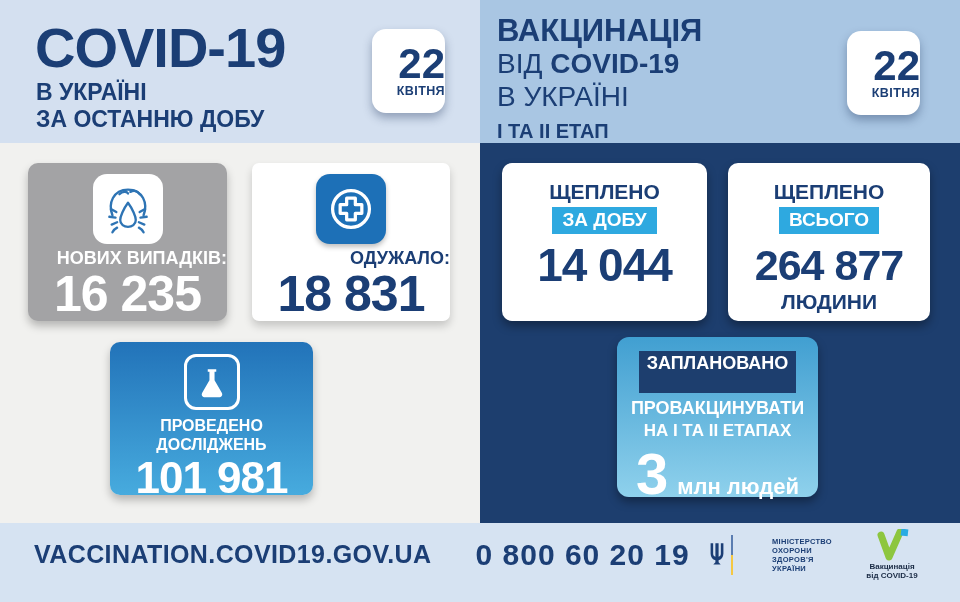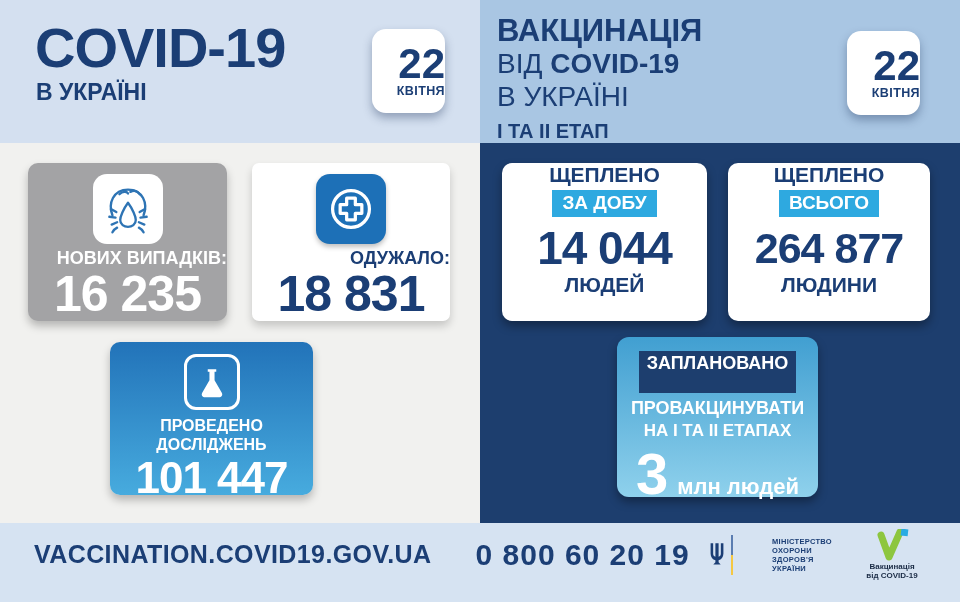--- a/index.html
+++ b/index.html
@@ -48,21 +48,21 @@
   .stat-num   { font-size:50px; font-weight:bold; line-height:52px; letter-spacing:-1px; }
   .stat-num-md{ font-size:44px; font-weight:bold; line-height:48px; letter-spacing:-1px; }
   
   .card-vax1 { left:22px;  top:20px; width:205px; height:158px; background:#fff;
                box-shadow:0 5px 10px rgba(0,0,0,.35); }
   .card-vax2 { left:248px; top:20px; width:202px; height:158px; background:#fff;
                box-shadow:0 5px 10px rgba(0,0,0,.35); }
   .card-plan { left:137px; top:194px; width:201px; height:160px; color:#fff; border-radius:12px;
                background:linear-gradient(180deg,#419fd1 0%,#8fd1ec 100%);
                box-shadow:0 5px 10px rgba(0,0,0,.35); }
-  .vax-label { font-size:21px; font-weight:bold; line-height:24px; }
+  .vax-label { font-size:21px; font-weight:bold; margin-top:17px; line-height:24px; }
   .badge-blue { display:inline-block; background:#2ea9e0; color:#fff; font-size:19px; font-weight:bold;
                padding:2px 10px 3px 10px; margin-top:3px; line-height:22px; }
   .vax-num  { font-size:46px; font-weight:bold; line-height:50px; letter-spacing:-1px; margin-top:6px; }
   .vax-num-sm { font-size:43px; font-weight:bold; line-height:50px; letter-spacing:-1px; margin-top:6px; }
   .vax-unit { font-size:21px; font-weight:bold; line-height:24px; }
   .badge-navy { display:inline-block; background:#1d3e6e; color:#fff; font-size:18px; font-weight:bold;
                padding:2px 8px 19px 8px; margin-top:14px; line-height:21px; }
   .plan-line1 { font-size:18px; font-weight:bold; line-height:23px; margin-top:4px; }
   .plan-line2 { font-size:17px; font-weight:bold; line-height:21px; }
   .plan-row { display:flex; justify-content:center; align-items:baseline; gap:9px; margin-top:4px; }
@@ -83,20 +83,21 @@
 </style>
 </head>
 <body>
 
 <div class="stage">
 
   <div class="hdr-left">
     <div class="l-title">COVID-19</div>
     <div class="l-sub">
       <div>В УКРАЇНІ</div>
+      <div>ЗА ОСТАННЮ ДОБУ</div>
     </div>
     <div class="date-badge" style="left:372px; top:29px;">
       <div class="date-day">22</div>
       <div class="date-month">КВІТНЯ</div>
     </div>
   </div>
 
   <div class="hdr-right">
     <div class="r-block">
       <div class="r-title">ВАКЦИНАЦІЯ</div>
@@ -140,31 +141,30 @@
       <div class="stat-num">18 831</div>
     </div>
 
     <div class="card card-tests">
       <div class="icon-tile-outline">
         <svg width="34" height="34" viewBox="0 0 40 40">
           <path d="M15,5 h10 v3 h-2 v10 l8.5,14.5 c1.6,3 -0.4,5.5 -3.4,5.5 H11.9 c-3,0 -5,-2.5 -3.4,-5.5 L17,18 V8 h-2 z" fill="#ffffff"></path>
         </svg>
       </div>
       <div class="stat-label-sm">ПРОВЕДЕНО ДОСЛІДЖЕНЬ</div>
-      <div class="stat-num-md">101 447</div>
+      <div class="stat-num-md">101 981</div>
     </div>
   </div>
 
   <div class="body-right">
 
     <div class="card card-vax1">
       <div class="vax-label">ЩЕПЛЕНО</div>
       <div><span class="badge-blue">ЗА ДОБУ</span></div>
       <div class="vax-num">14 044</div>
-      <div class="vax-unit">ЛЮДЕЙ</div>
     </div>
 
     <div class="card card-vax2">
       <div class="vax-label">ЩЕПЛЕНО</div>
       <div><span class="badge-blue">ВСЬОГО</span></div>
       <div class="vax-num-sm">264 877</div>
       <div class="vax-unit">ЛЮДИНИ</div>
     </div>
 
     <div class="card card-plan">

